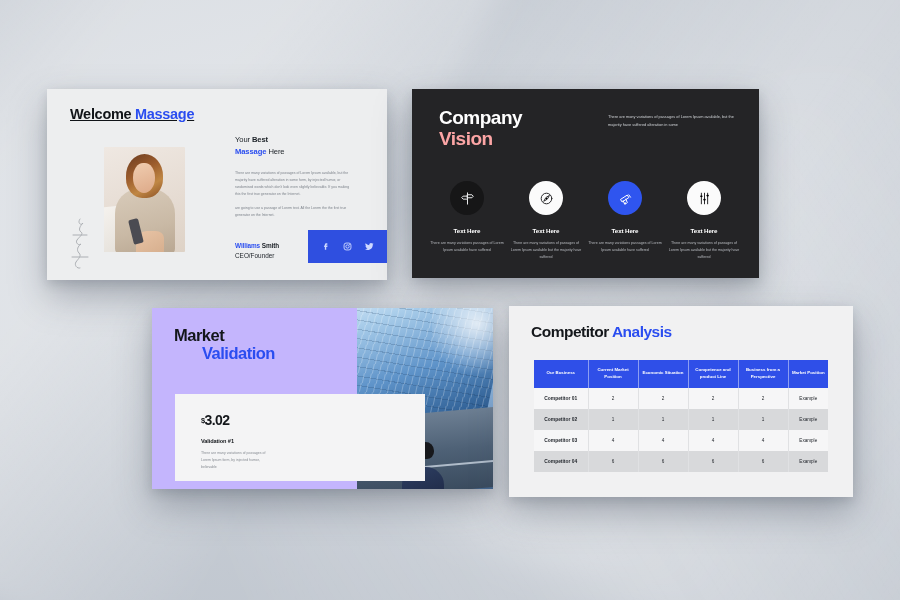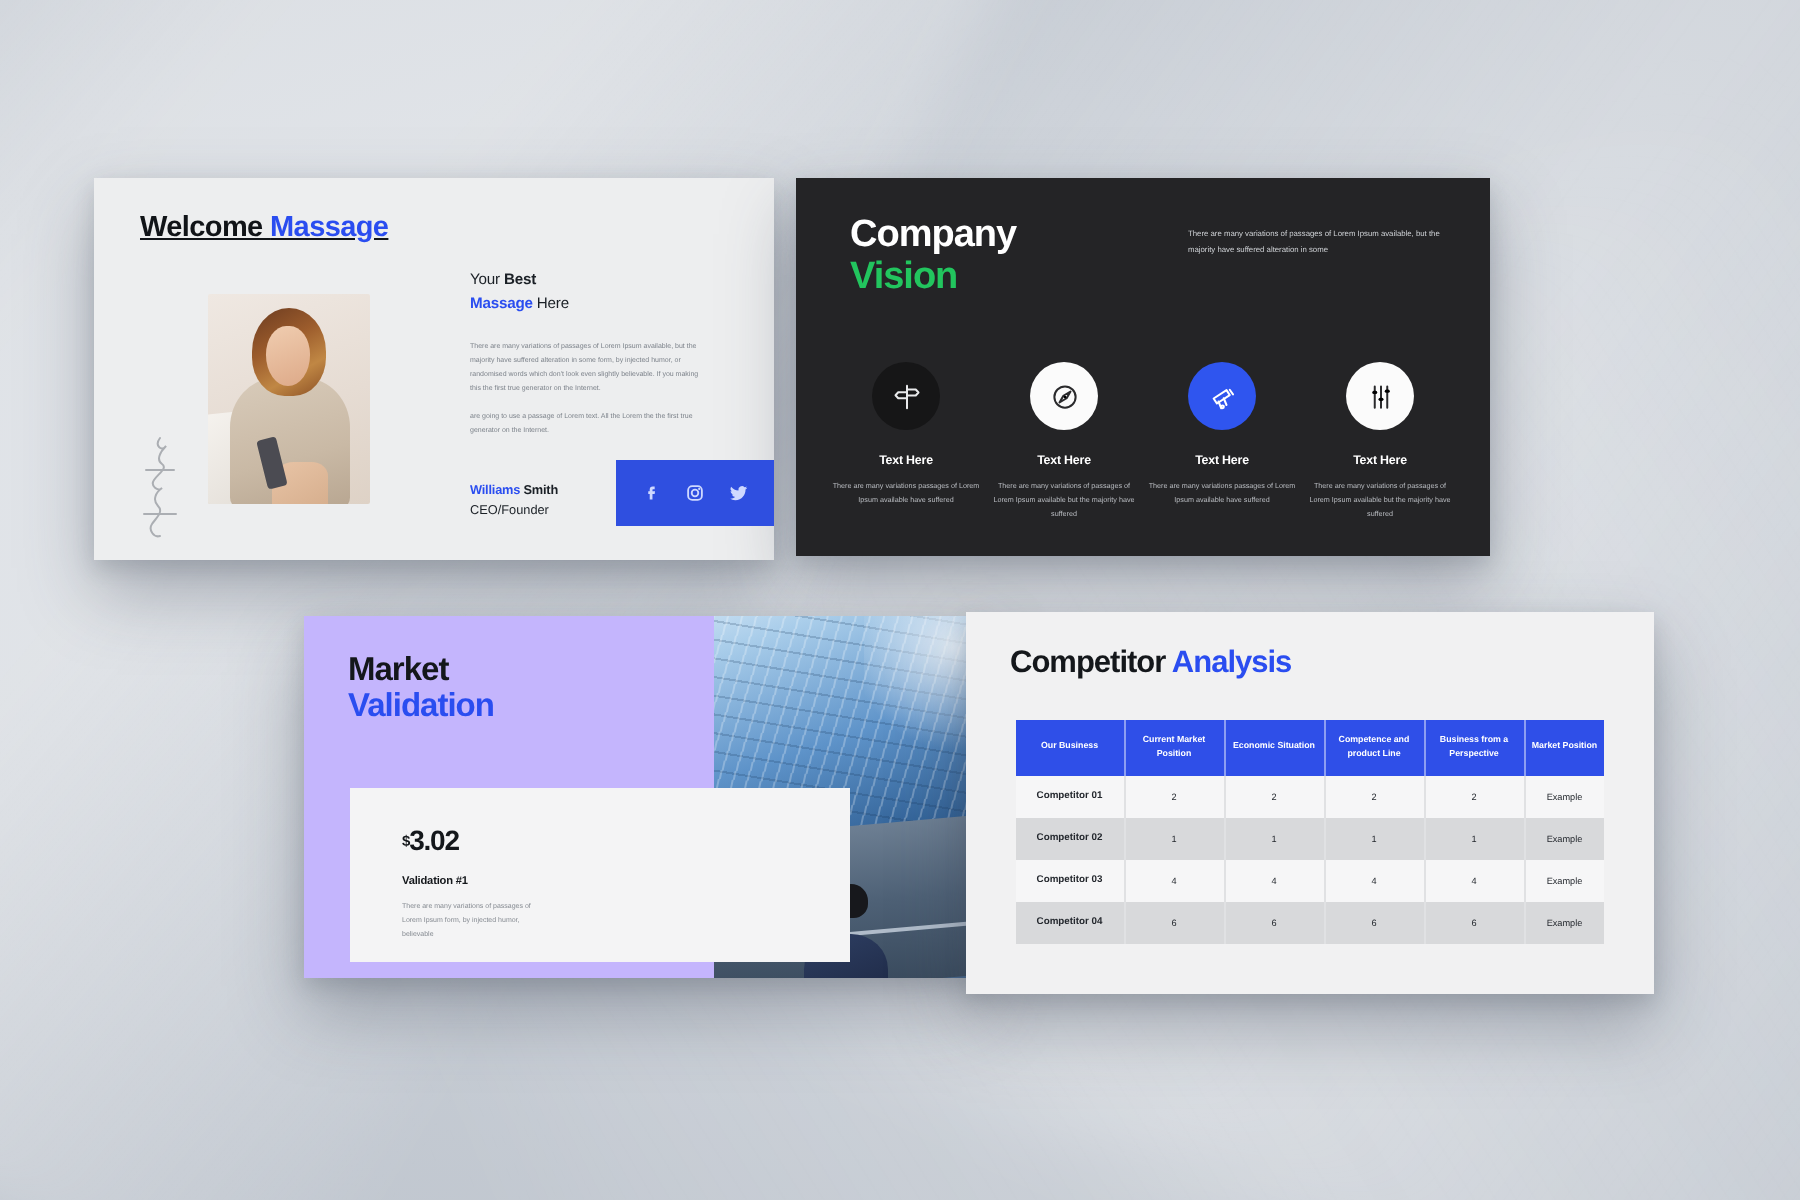--- a/index.html
+++ b/index.html
@@ -104,26 +104,26 @@
   #slide-welcome .person .nm .hl { color: #2a4df0; }
   #slide-welcome .person .rl { font-size: 6.4px; color: #1b2026; margin-top: 3px; }
   #social-bar {
     position: absolute; left: 308px; top: 230px; width: 79px; height: 33px;
     background: #2f4fe0; display: flex; align-items: center; justify-content: center; gap: 11px;
     z-index: 30;
   }
   #social-bar .si { width: 11px; height: 11px; color: #cfd9ff; }
 
   
-  #slide-vision { left: 398px; top: 89px; width: 347px; height: 189px; background: #242426; }
+  #slide-vision { left: 412px; top: 89px; width: 347px; height: 189px; background: #242426; }
   #slide-vision .ttl {
     position: absolute; left: 27px; top: 19px;
     font-size: 19px; font-weight: 700; line-height: 1.08; letter-spacing: -.5px; color: #ffffff;
   }
-  #slide-vision .ttl .hl { color: #22c55e; display: block; }
+  #slide-vision .ttl .hl { color: #fca5a5; display: block; }
   #slide-vision .intro {
     position: absolute; left: 196px; top: 24px; width: 128px;
     font-size: 3.9px; line-height: 1.95; color: #cfd2d6;
   }
   #vision-cards {
     position: absolute; left: 18px; top: 92px; right: 18px;
     display: flex; justify-content: space-between;
   }
   .vcard { width: 74px; text-align: center; }
   .vcard .circ {
@@ -139,21 +139,21 @@
   .vcard.blue .circ svg { stroke: #ffffff; }
   .vcard .h { font-size: 6.2px; font-weight: 700; color: #ffffff; letter-spacing: -.1px; }
   .vcard .p { margin-top: 6px; font-size: 3.6px; line-height: 1.95; color: #b9bcc1; }
 
   
   #slide-market { left: 152px; top: 308px; width: 341px; height: 181px; background: #c4b5fd; }
   #slide-market .ttl {
     position: absolute; left: 22px; top: 18px;
     font-size: 16.5px; font-weight: 700; line-height: 1.1; letter-spacing: -.5px; color: #14171b;
   }
-  #slide-market .ttl .hl { color: #2a4df0; display: block; }
+  #slide-market .ttl .hl { color: #2a4df0; display: block; margin-left: 28px; }
   #photo-tower {
     position: absolute; right: 0; top: 0; width: 136px; height: 191px; overflow: hidden;
     background: linear-gradient(175deg,#cfe2f3 0%,#9dc3e6 35%,#5b86b8 75%,#3d5c80 100%);
   }
   #photo-tower .glass {
     position: absolute; left: -18%; top: -12%; width: 120%; height: 86%;
     background: linear-gradient(158deg,#e8f2fb 0%,#a9cdea 22%,#5e93c9 52%,#2f5f94 80%,#1e4673 100%);
     transform: skewX(-9deg) rotate(3deg);
   }
   #photo-tower .grid {
@@ -189,21 +189,21 @@
     background: #f4f4f5; z-index: 20;
     display: flex; padding: 19px 0 0 14px;
   }
   .stat { width: 83px; margin-left: 12px; }
   .stat .num { font-size: 14px; font-weight: 700; color: #14171b; letter-spacing: -.6px; line-height: 1; }
   .stat .num .cur { font-size: 7.5px; font-weight: 700; vertical-align: 2px; }
   .stat .lbl { margin-top: 11px; font-size: 5.6px; font-weight: 700; color: #14171b; letter-spacing: -.1px; }
   .stat .p { margin-top: 6px; font-size: 3.5px; line-height: 2; color: #868b92; width: 67px; }
 
   
-  #slide-competitor { left: 483px; top: 306px; width: 344px; height: 191px; background: #f1f1f2; }
+  #slide-competitor { left: 509px; top: 306px; width: 344px; height: 191px; background: #f1f1f2; }
   #slide-competitor .ttl {
     position: absolute; left: 22px; top: 17px;
     font-size: 15.5px; font-weight: 700; letter-spacing: -.5px; color: #14171b;
   }
   #slide-competitor .ttl .hl { color: #2a4df0; }
   #comp-table {
     position: absolute; left: 25px; top: 54px; width: 294px;
     border-collapse: collapse; table-layout: fixed;
   }
   #comp-table th {

